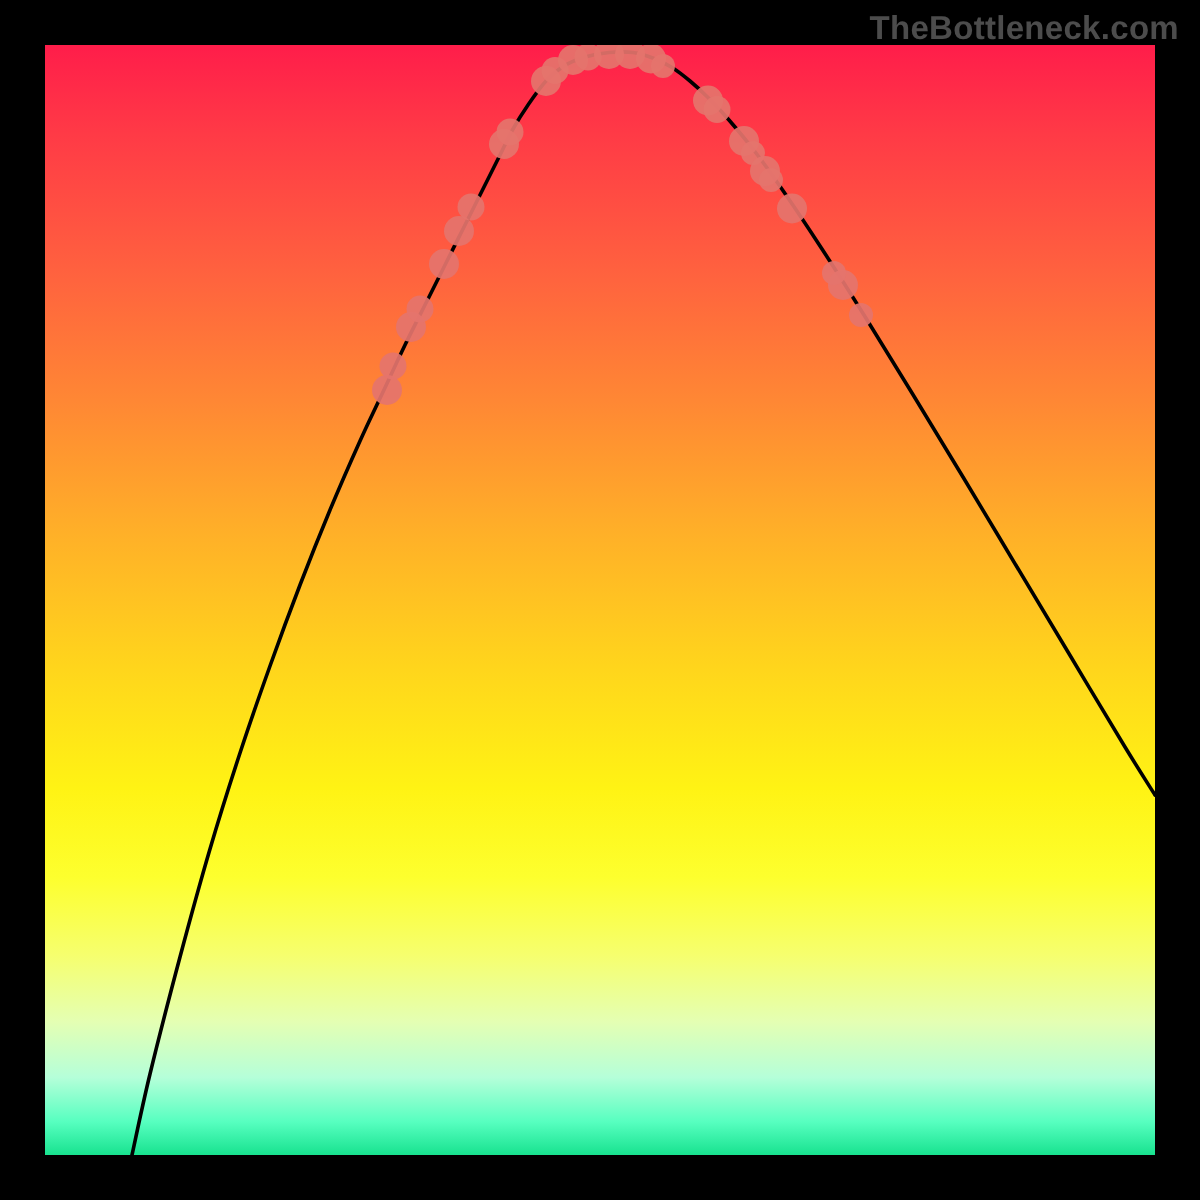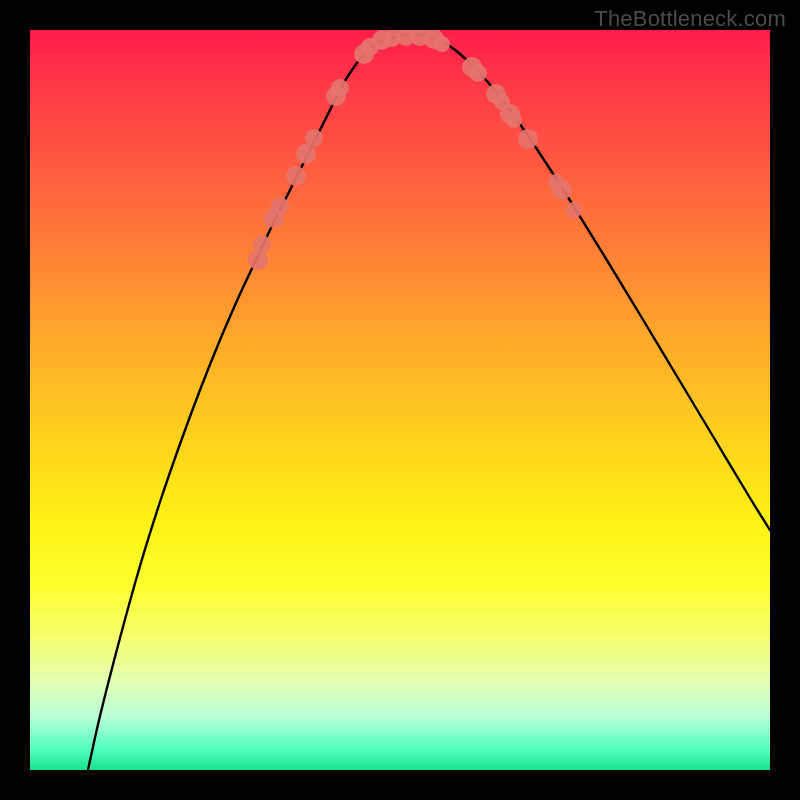--- a/index.html
+++ b/index.html
@@ -49,21 +49,21 @@
       #57ffc0 97%,
       #18e28f 100%
     );
   }
   .watermark {
     position: absolute;
     top: 6px;
     right: 14px;
     color: #4c4c4c;
     font-size: 22px;
-    font-weight: 400;
+    font-weight: 700;
     letter-spacing: 0.2px;
     pointer-events: none;
     user-select: none;
   }
   svg {
     position: absolute;
     left: 0;
     top: 0;
   }
 </style>

